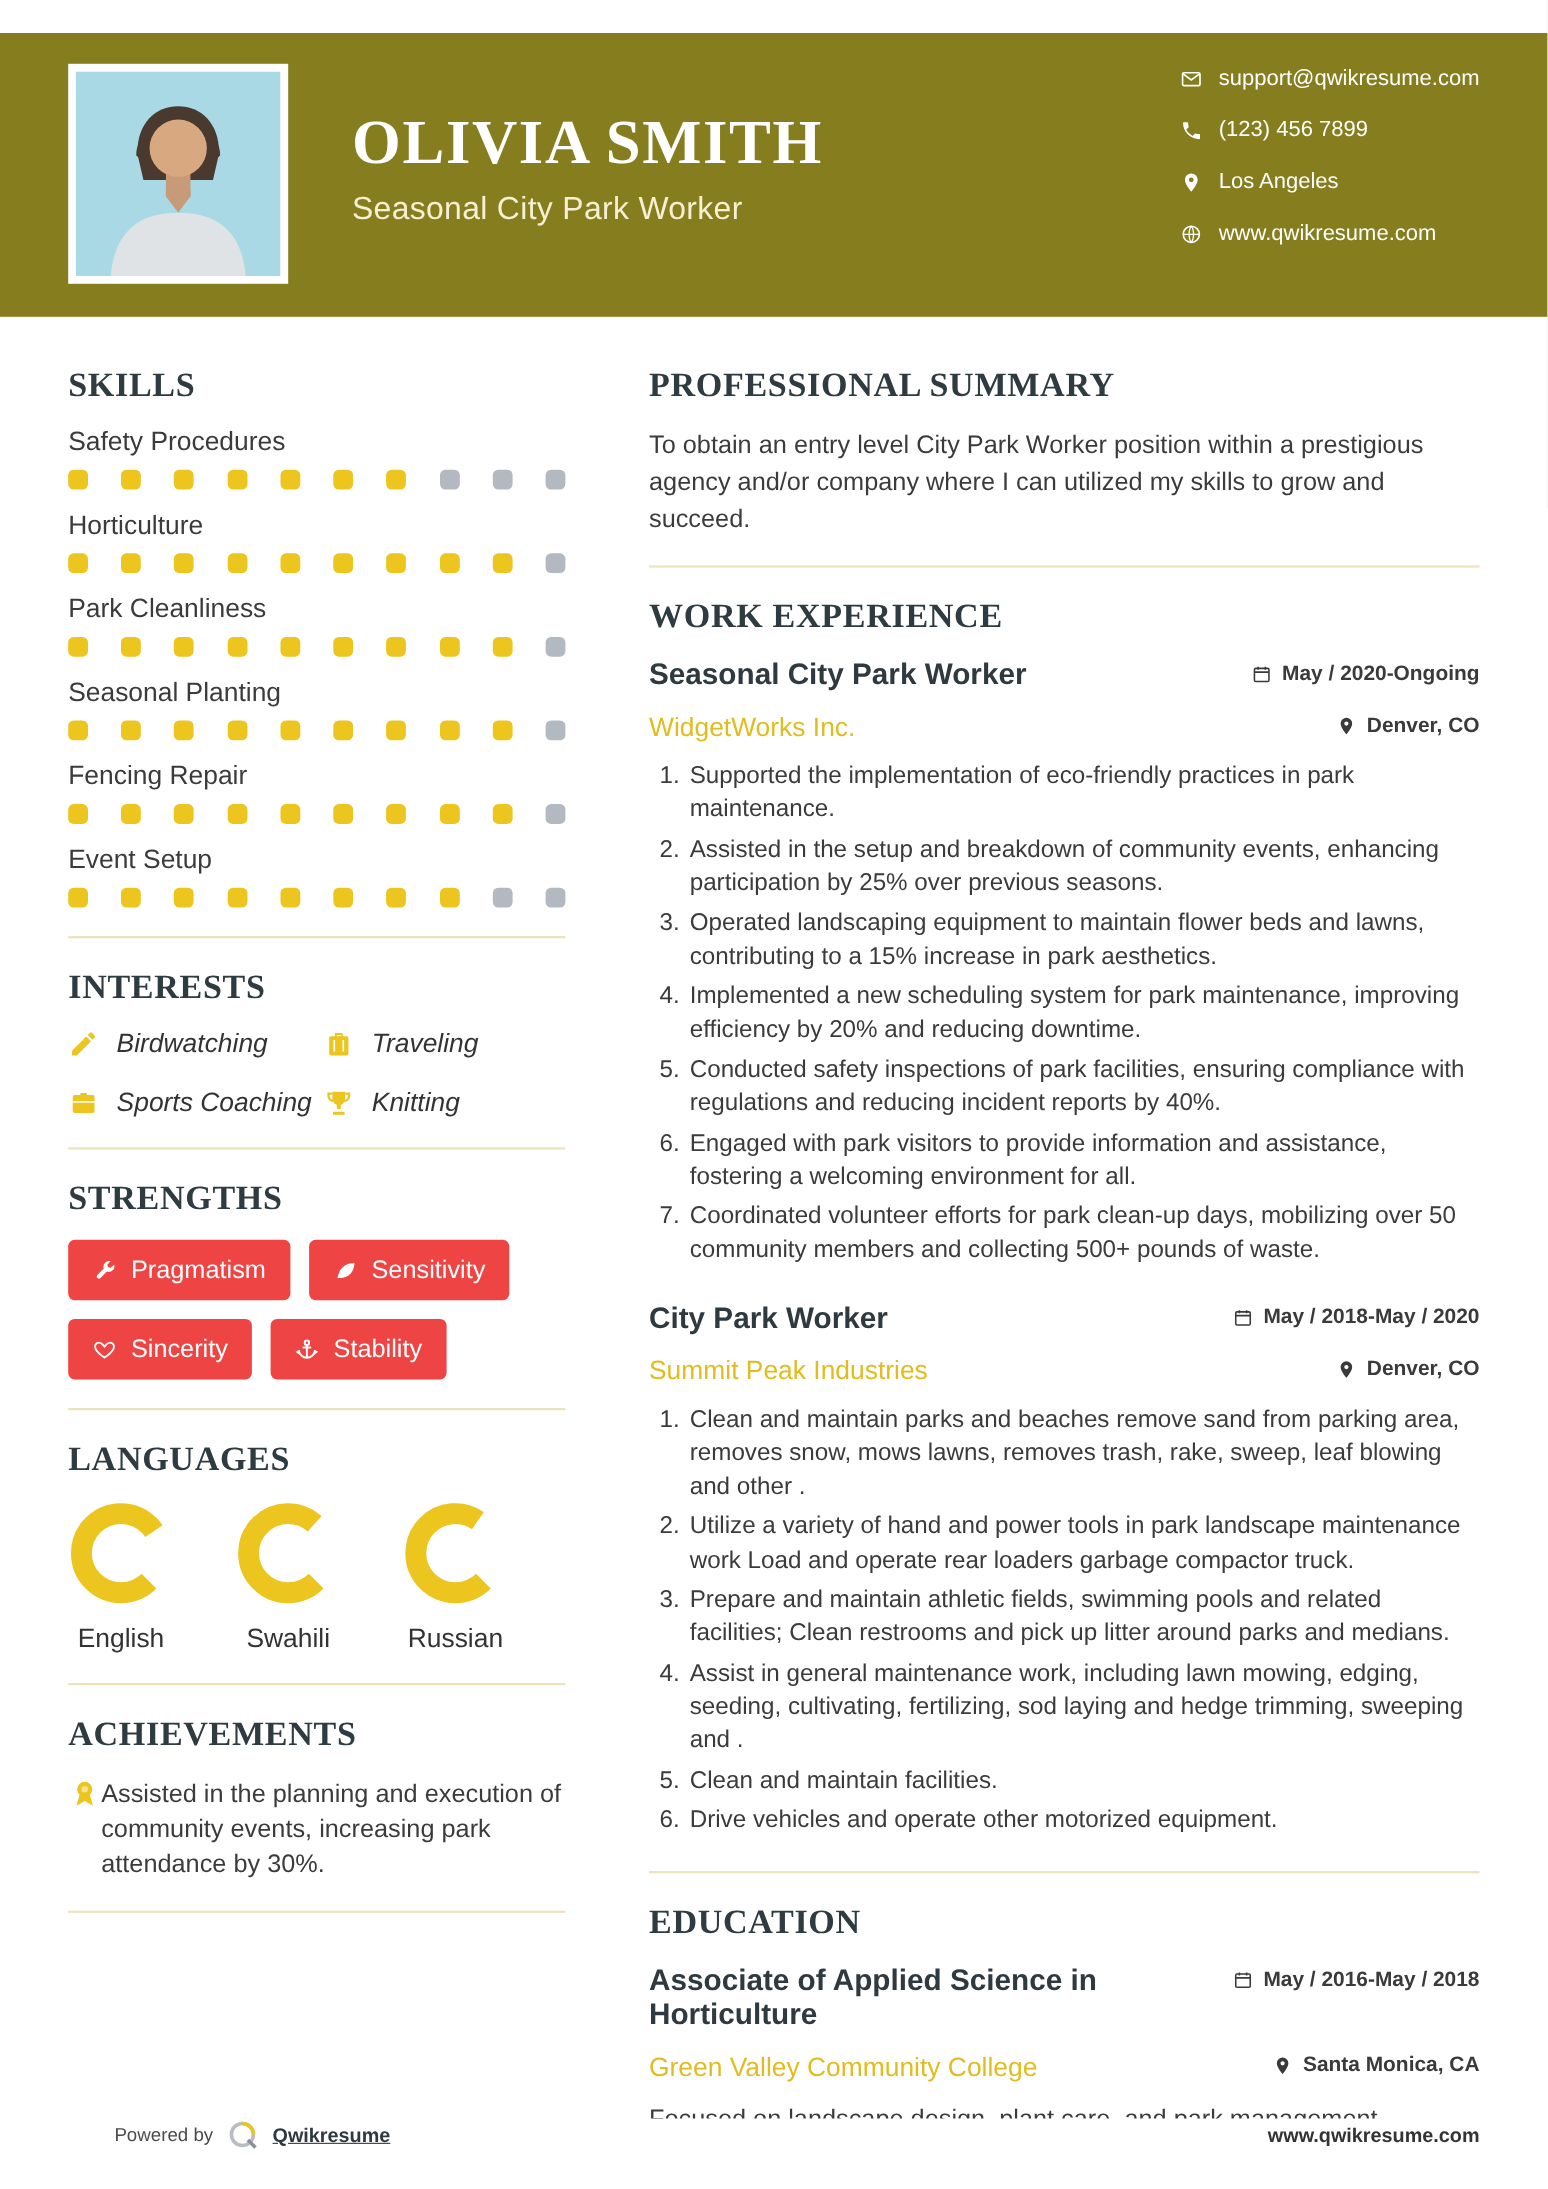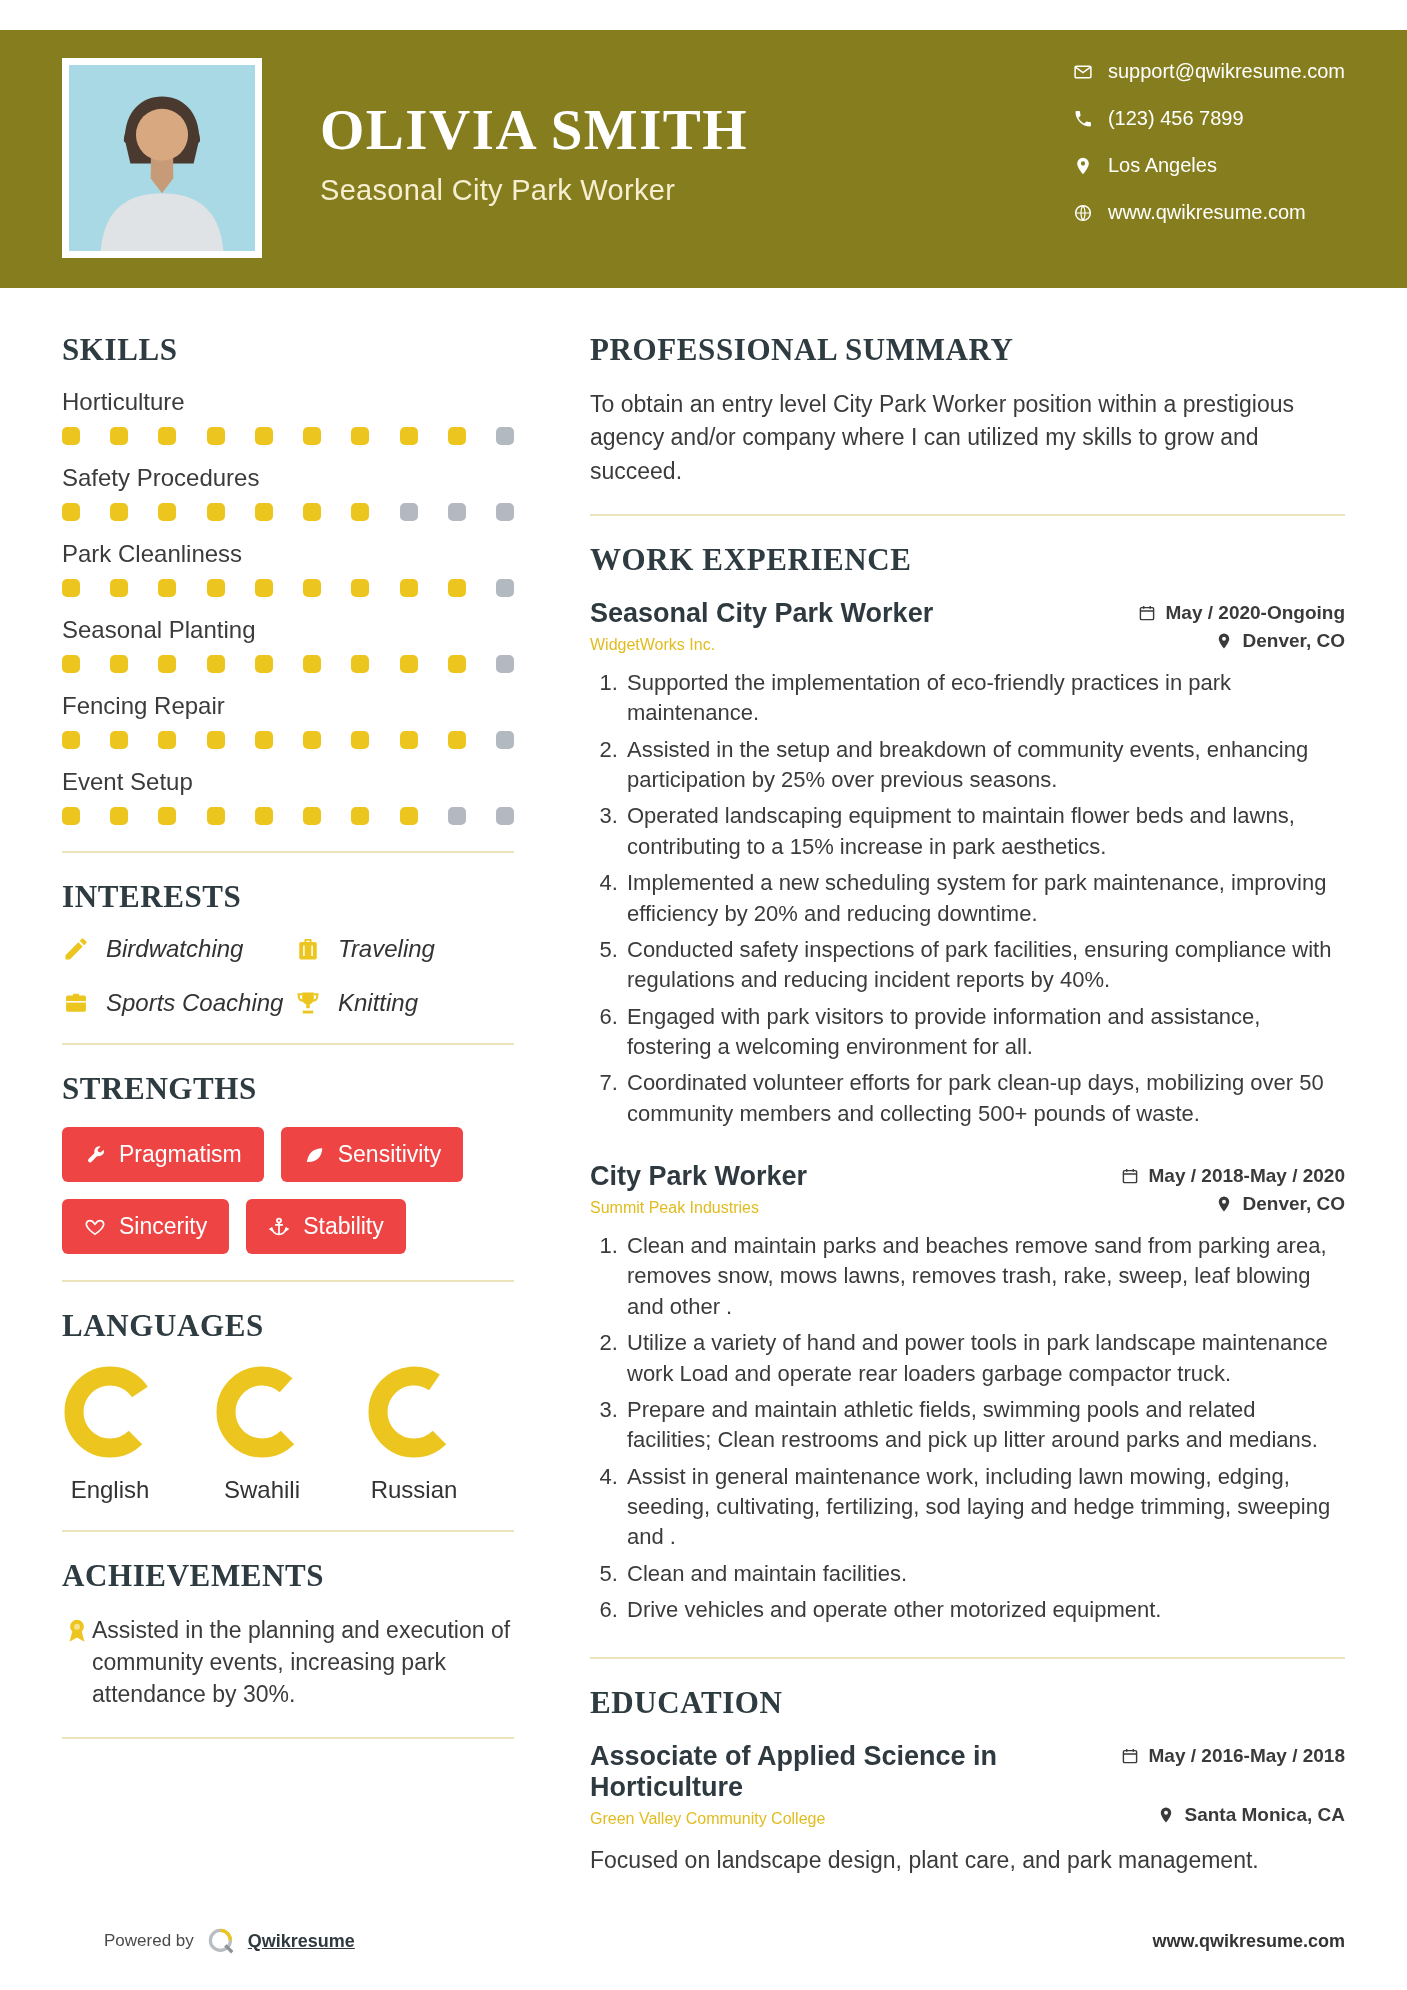--- a/index.html
+++ b/index.html
@@ -52,21 +52,21 @@
   .ach-item { display:flex; align-items:flex-start; margin-bottom:24px;
               font-size:23px; line-height:1.4; color:#3b3b3b; }
   .ach-item .icn { width:30px; height:30px; color:#ECC51E; margin-top:2px; }
 
   
   .right { flex:1 1 auto; min-width:0; }
   .summary-text { font-size:23px; line-height:1.45; color:#3b3b3b; }
   .job { margin-bottom:32px; }
   .head-row { display:flex; justify-content:space-between; align-items:baseline; }
   .job-title { font-size:27px; font-weight:700; color:#2f3a40; }
-  .company { font-size:16px; color:#E1BC1E; margin-top:7px; }
+  .company { font-size:24px; color:#E1BC1E; margin-top:19px; }
   .meta { display:flex; align-items:center; gap:10px; font-size:19px; font-weight:700; color:#3a3a3a; white-space:nowrap; }
   .meta .icn { width:18px; height:18px; color:#3a3a3a; }
   .job ol { margin:14px 0 0; padding-left:34px; font-size:22px; line-height:1.38; color:#3b3b3b; }
   .job ol li { margin-bottom:6px; padding-left:3px; }
   .edu-note { margin-top:16px; font-size:23px; color:#3b3b3b; line-height:1.4; }
 
   
   .footer { flex:0 0 auto; display:flex; justify-content:space-between; align-items:center;
             padding:0 62px 34px;margin-left:42px; }
   .powered { display:flex; align-items:center; gap:12px; font-size:17px; color:#4a4a4a; }
@@ -133,46 +133,46 @@
       </ul>
   </header>
 
   <div class="body">
 
     <aside class="left">
       <section>
         <h2 class="sec-h">SKILLS</h2>
         <div>
             <div class="skill">
+            <div class="skill-label">Safety Procedures</div>
+            <div class="dots">
+                <span class="dot on"></span>
+                <span class="dot on"></span>
+                <span class="dot on"></span>
+                <span class="dot on"></span>
+                <span class="dot on"></span>
+                <span class="dot on"></span>
+                <span class="dot on"></span>
+                <span class="dot"></span>
+                <span class="dot"></span>
+                <span class="dot"></span>
+              </div>
+          </div>
+            <div class="skill">
             <div class="skill-label">Horticulture</div>
             <div class="dots">
                 <span class="dot on"></span>
                 <span class="dot on"></span>
                 <span class="dot on"></span>
                 <span class="dot on"></span>
                 <span class="dot on"></span>
                 <span class="dot on"></span>
                 <span class="dot on"></span>
                 <span class="dot on"></span>
                 <span class="dot on"></span>
-                <span class="dot"></span>
-              </div>
-          </div>
-            <div class="skill">
-            <div class="skill-label">Safety Procedures</div>
-            <div class="dots">
-                <span class="dot on"></span>
-                <span class="dot on"></span>
-                <span class="dot on"></span>
-                <span class="dot on"></span>
-                <span class="dot on"></span>
-                <span class="dot on"></span>
-                <span class="dot on"></span>
-                <span class="dot"></span>
-                <span class="dot"></span>
                 <span class="dot"></span>
               </div>
           </div>
             <div class="skill">
             <div class="skill-label">Park Cleanliness</div>
             <div class="dots">
                 <span class="dot on"></span>
                 <span class="dot on"></span>
                 <span class="dot on"></span>
                 <span class="dot on"></span>

